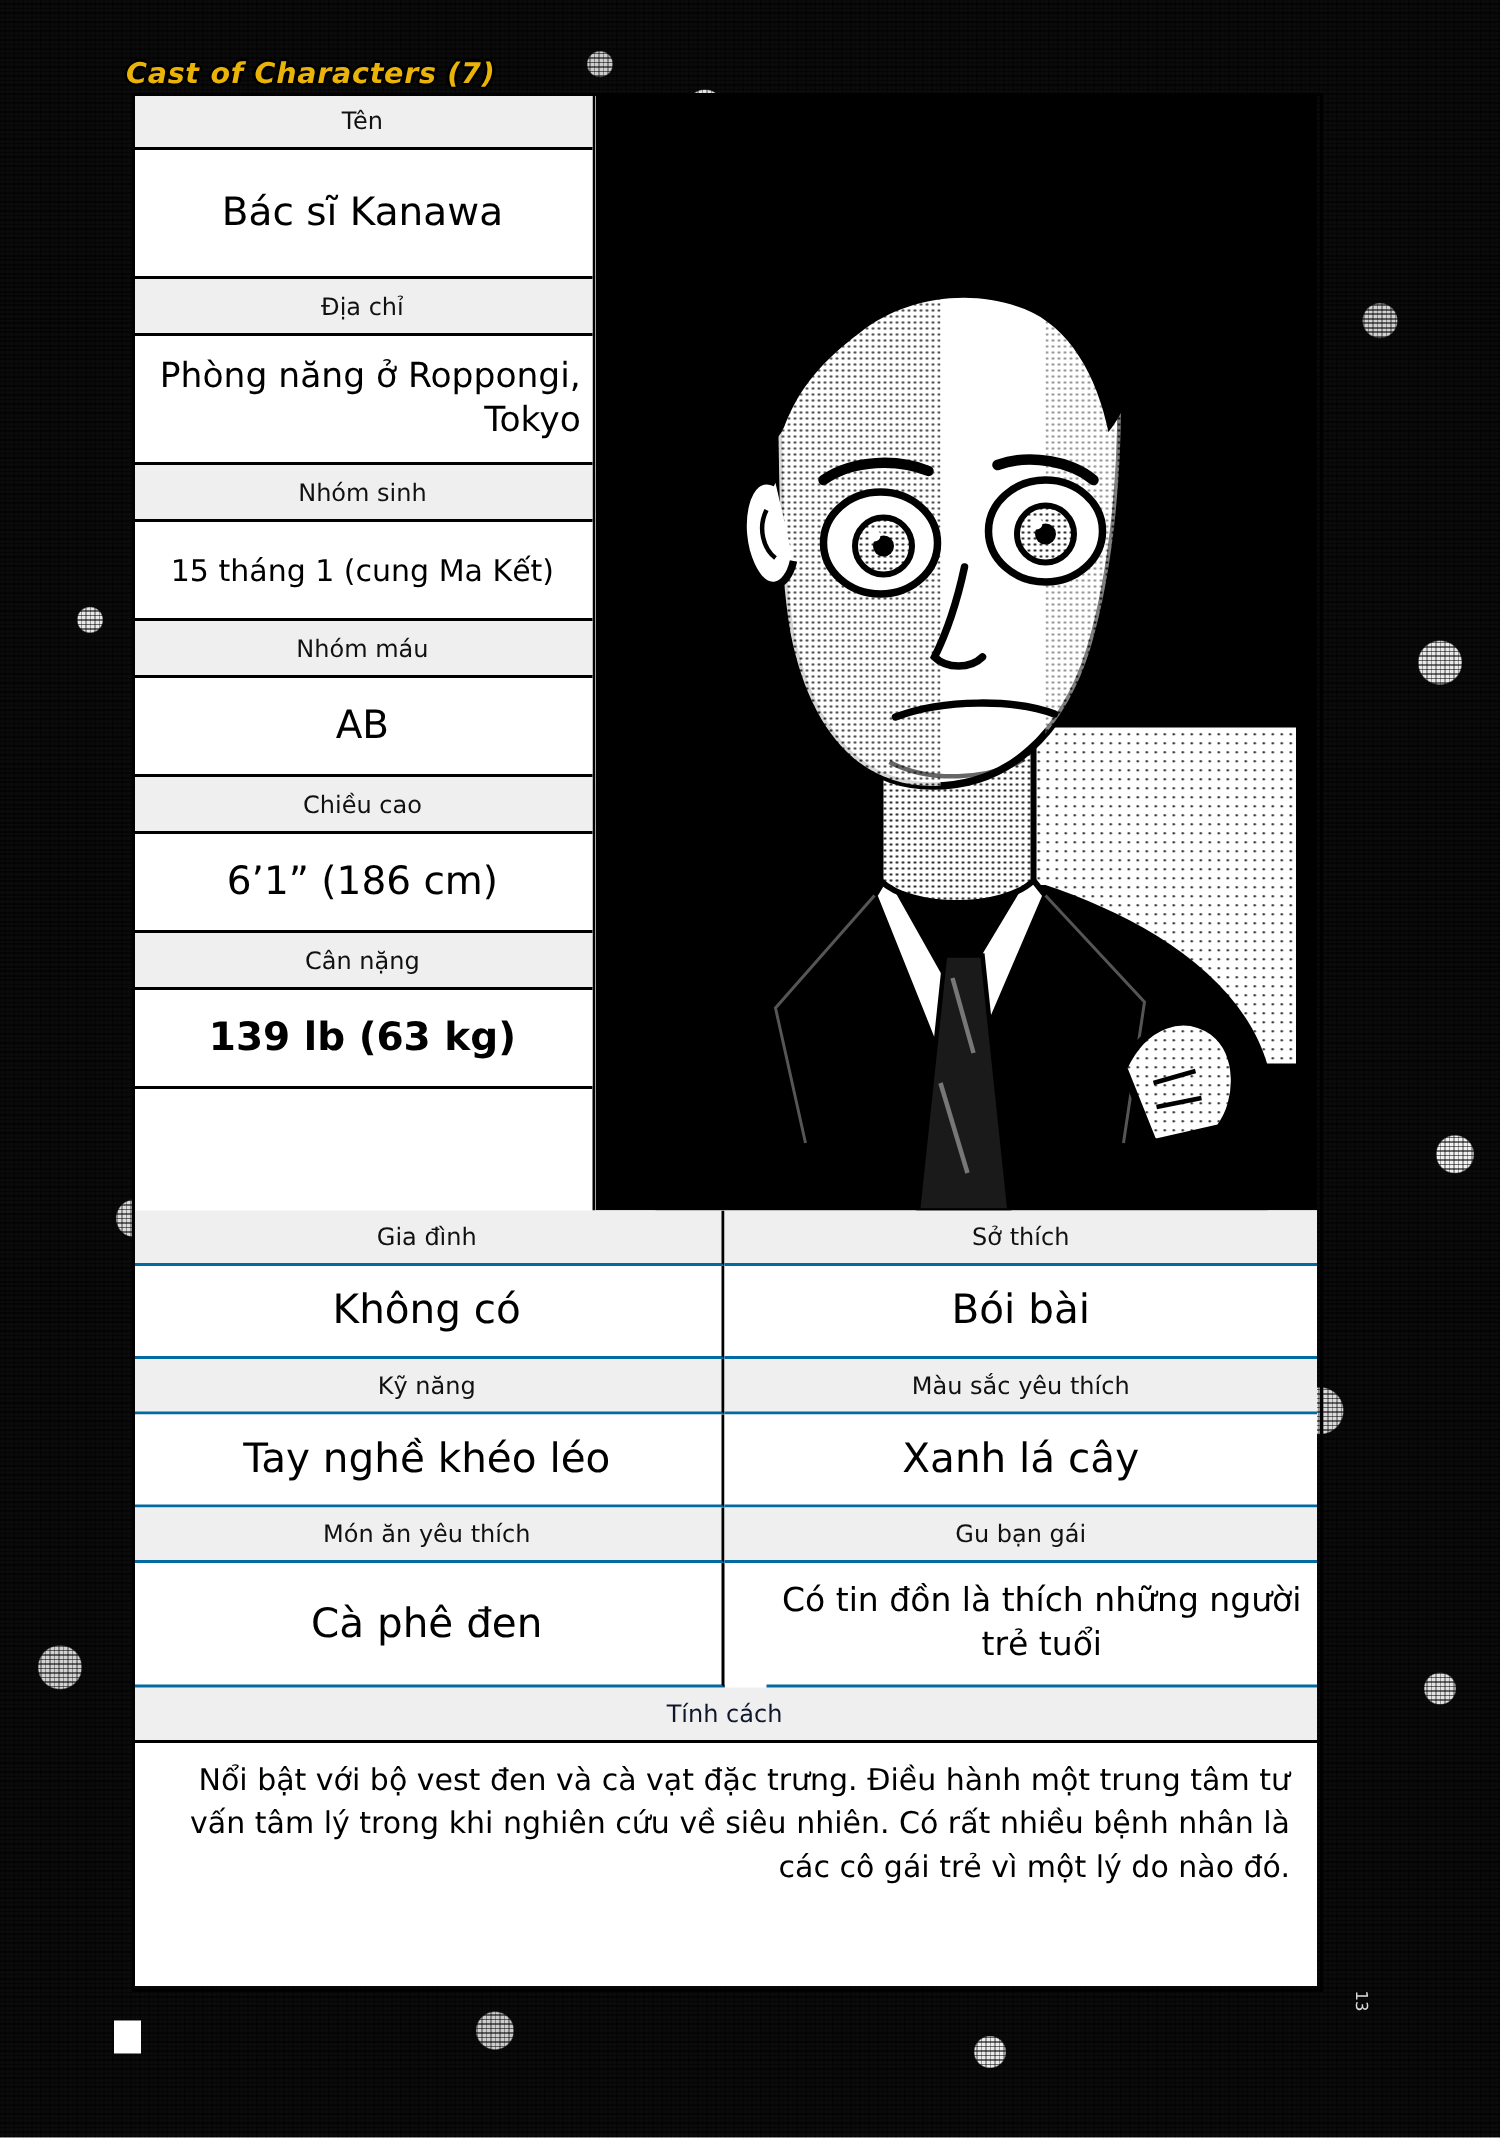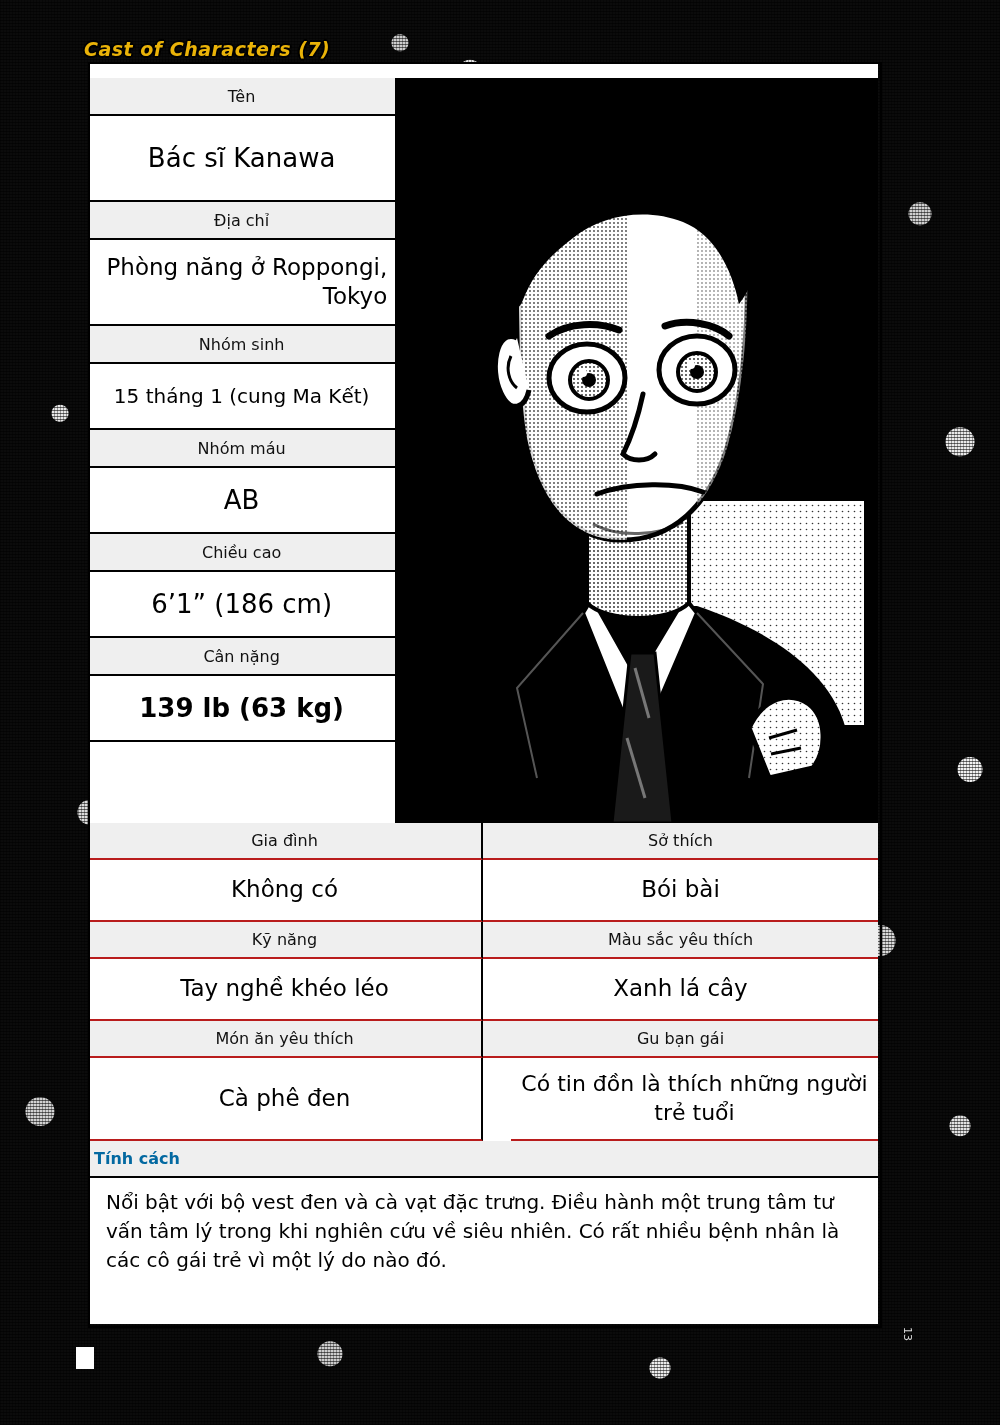--- a/index.html
+++ b/index.html
@@ -84,21 +84,21 @@
       -1px -1px 0 #000, 1px -1px 0 #000, -1px 1px 0 #000, 1px 1px 0 #000,
       -2px 0 0 #000, 2px 0 0 #000, 0 -2px 0 #000, 0 2px 0 #000;
     z-index: 5;
     white-space: nowrap;
   }
 
   
   .sheet {
     position: absolute;
     left: 0;
-    top: 16px;
+    top: 0;
     width: 790px;
     height: 1262px;
   }
   .top-area {
     display: flex;
     width: 790px;
     height: 745px;
   }
   .left-col {
     width: 308px;
@@ -142,60 +142,59 @@
   }
   .val.big { font-size: 26px; }
   .val.tall { min-height: 86px; }
 
   .grid2 {
     display: grid;
     grid-template-columns: 1fr 1fr;
     width: 790px;
   }
   .grid2 > div {
-    border-bottom: 2px solid #b91c1c;
+    border-bottom: 2px solid #0369a1;
     box-sizing: border-box;
   }
   .grid2 > div:nth-child(odd) {
     border-right: 2px solid #000;
   }
   .cell-lbl {
     background: #efefef;
     text-align: center;
     font-size: 16px;
     padding: 8px 6px;
     color: #111;
   }
   .cell-val {
     background: #ffffff;
     text-align: center;
-    font-size: 23px;
+    font-size: 27px;
     padding: 12px 8px;
     color: #000;
     line-height: 1.3;
     display: flex;
     align-items: center;
     justify-content: center;
     min-height: 62px;
     box-sizing: border-box;
   }
   .cell-val.two-line { font-size: 22px; }
 
   .full-lbl {
     background: #efefef;
-    text-align: left;
+    text-align: center;
     font-size: 16px;
     padding: 8px 6px;
     border-bottom: 2px solid #000;
-    color: #0369a1;
-    font-weight: bold;
+    color: #0f172a;
   }
   .full-val {
     background: #ffffff;
-    text-align: left;
+    text-align: right;
     font-size: 20px;
     line-height: 1.45;
     padding: 10px 18px 14px 18px;
     color: #000;
   }
 
   .outer-frame {
     position: absolute;
     left: 88px;
     top: 62px;

